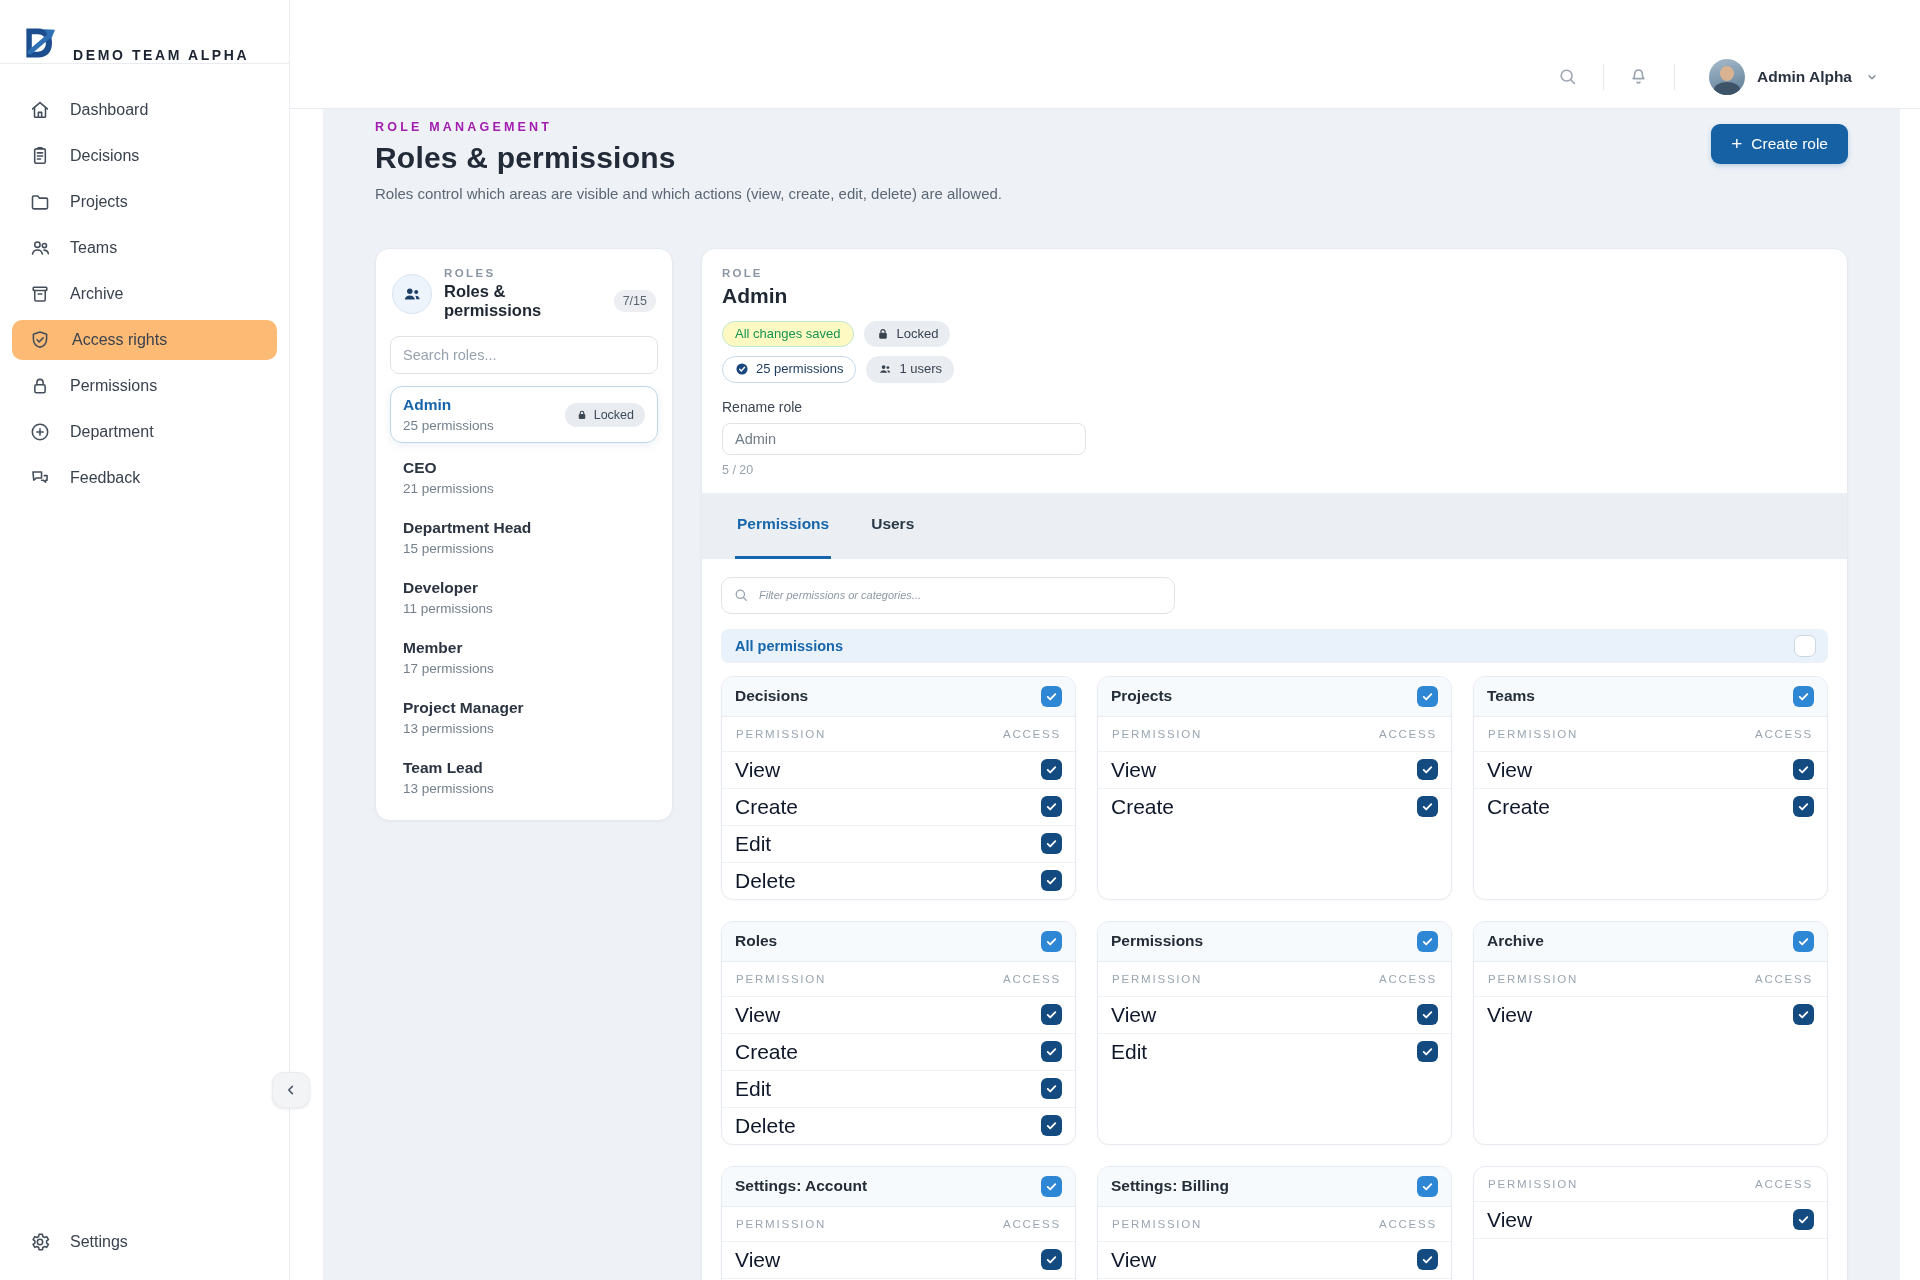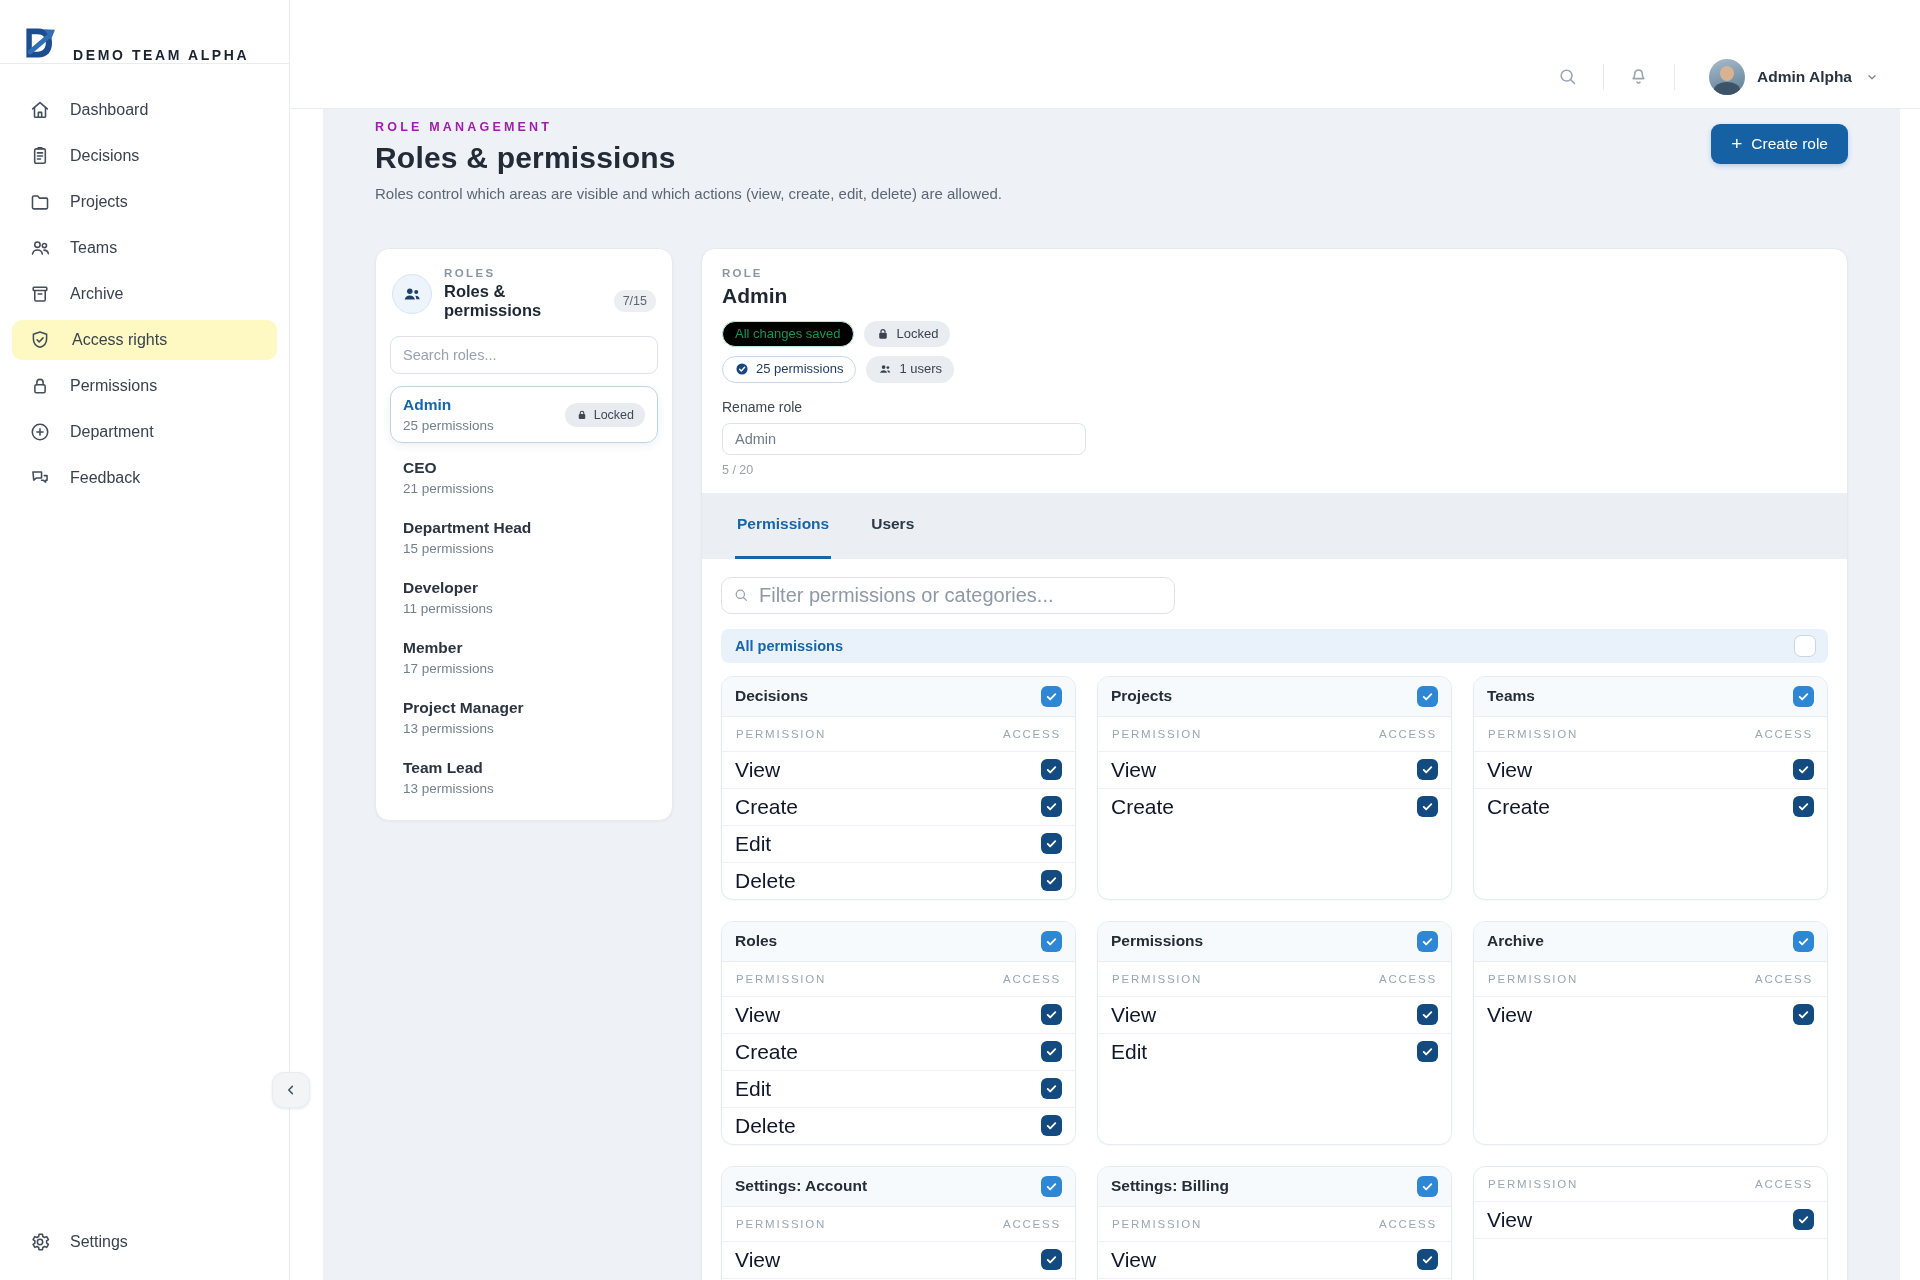--- a/index.html
+++ b/index.html
@@ -20,21 +20,21 @@
     height:64px; display:flex; align-items:flex-end; gap:13px;
     padding:0 0 0 20px; border-bottom:1px solid #e9edf1; flex:none;
   }
   .logo-mark { width:40px; height:40px; flex:none; }
   .brand-name { font-size:14px; font-weight:700; letter-spacing:2.6px; color:#1b2430; }
   .nav { padding:26px 12px 0 12px; display:flex; flex-direction:column; gap:6px; flex:1; }
   .nav-item {
     display:flex; align-items:center; gap:18px; height:40px;
     padding:0 16px; border-radius:10px; cursor:pointer; color:#39424e;
   }
-  .nav-item.active { background:#fef9c3;gap:20px; }
+  .nav-item.active { background:#fdba74;gap:20px; }
   .nav-icon { width:24px; height:24px; flex:none; display:flex; align-items:center; justify-content:center; color:#444e5b; }
   .nav-icon svg { width:22px; height:22px; }
   .nav-label { font-size:16px; }
   .sidebar-footer { padding:0 12px 18px 12px; flex:none; }
 
   .collapse-btn {
     position:absolute; left:272px; top:1072px; width:38px; height:36px;
     border-radius:12px; background:#f3f4f6; border:1px solid #ececf0;
     box-shadow:0 1px 3px rgba(20,30,45,.10); z-index:3;
     display:flex; align-items:center; justify-content:center; color:#4a5462; cursor:pointer;
@@ -139,21 +139,21 @@
   }
   .detail-top { padding:18px 20px 16px 20px; }
   .detail-eyebrow { font-size:11.5px; font-weight:600; letter-spacing:2.2px; color:#8b96a5; }
   .detail-name { margin:5px 0 13px 0; font-size:21px; font-weight:700; color:#1e2732; }
   .badge-row { display:flex; gap:10px; margin-bottom:9px; }
   .pill {
     display:inline-flex; align-items:center; gap:7px; border-radius:999px;
     padding:4px 12px; font-size:13px; font-weight:500; line-height:1.25;
   }
   .pill svg { width:14px; height:14px; flex:none; }
-  .pill-saved { color:#169552; background:#000000; border:1px solid #bfe7cf; }
+  .pill-saved { color:#169552; background:#fef9c3; border:1px solid #bfe7cf; }
   .pill-gray  { color:#39424e; background:#e9edf2; }
   .pill-perms { color:#1d3a5f; background:#fff; border:1px solid #c4d8ea; }
   .rename-label { font-size:14px; font-weight:500; color:#3d4753; margin:16px 0 8px 0; }
   .rename-input {
     width:364px; height:32px; border:1px solid #dfe3e8; border-radius:8px;
     padding:0 12px; font-size:14.5px; color:#707c89; background:#fff;
     font-family:"Liberation Sans", sans-serif; outline:none;
   }
   .char-counter { font-size:12.5px; color:#98a2ae; margin-top:8px; }
 
@@ -168,22 +168,22 @@
 
   .detail-body { padding:18px 19px 26px 19px; }
   .filter-wrap { position:relative; width:454px; }
   .filter-wrap .search-glyph {
     position:absolute; left:12px; top:50%; transform:translateY(-50%);
     color:#98a2ae; display:flex;
   }
   .filter-wrap .search-glyph svg { width:16px; height:16px; }
   .filter-input {
     width:100%; height:37px; border:1px solid #dfe3e8; border-radius:10px;
-    padding:0 12px 0 37px; font-size:20px; color:#39424e; background:#fff;
-    font-family:"Liberation Sans", sans-serif; outline:none;
+    padding:0 12px 0 37px; font-size:11px; color:#39424e; background:#fff;
+    font-family:"Liberation Sans", sans-serif; outline:none;font-style:italic;
   }
   .filter-input::placeholder { color:#8f99a5; }
 
   .all-perm-row {
     margin-top:15px; height:34px; border-radius:8px; background:#e9f1fa;
     display:flex; align-items:center; justify-content:space-between; padding:0 12px 0 14px;
   }
   .all-perm-label { font-size:14.5px; font-weight:600; color:#1766ab; }
 
   .cb {

